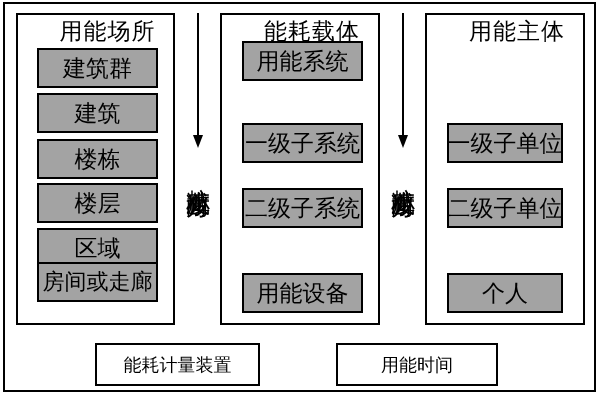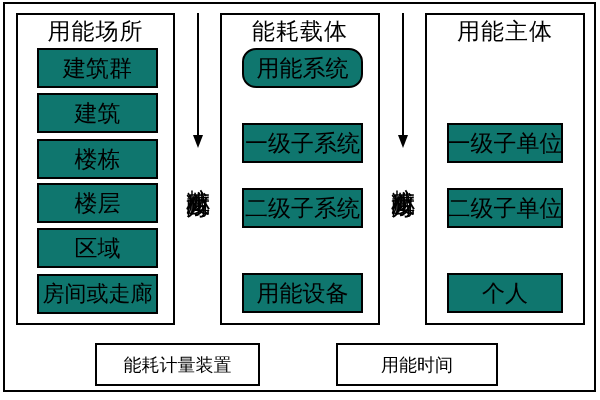--- a/index.html
+++ b/index.html
@@ -30,52 +30,52 @@
     height: 312px;
     border: 2px solid #000;
     box-sizing: border-box;
     background: #ffffff;
   }
   .col-1 { left: 16px;  width: 159px; }
   .col-2 { left: 220px; width: 160px; padding-left: 12px; }
   .col-3 { left: 425px; width: 160px; }
   .col-title {
     position: absolute;
-    left: 0; top: 2px;
+    left: 12px; top: 2px;
     width: 100%;
     height: 28px;
     display: flex;
     align-items: center;
     justify-content: center;
     font-size: 23px;
     letter-spacing: 1px;
     white-space: nowrap;
   }
   .item-box {
     position: absolute;
     height: 40px;
     border: 2px solid #000;
     box-sizing: border-box;
     display: flex;
     align-items: center;
     justify-content: center;
     font-size: 23px;
     white-space: nowrap;
-    background: #0f766e;
+    background: #a3a3a3;
   }
   .col-1 .item-box { left: 19px; width: 121px; }
   .col-2 .item-box { left: 20px; width: 121px; }
   .col-3 .item-box { left: 20px; width: 116px; }
   .c1-i0 { top: 33px; }
   .c1-i1 { top: 78px; }
   .c1-i2 { top: 124px; }
   .c1-i3 { top: 168px; }
   .c1-i4 { top: 213px; }
-  .c1-i5 { top: 259px; font-size: 22px; }
-  .r-i0 { top: 33px; border-radius: 14px; }
+  .c1-i5 { top: 247px; font-size: 22px; }
+  .r-i0 { top: 26px; }
   .r-i1 { top: 108px; }
   .r-i2 { top: 173px; }
   .r-i3 { top: 258px; }
   .arrow-line {
     position: absolute;
     top: 13px;
     width: 2px;
     height: 123px;
     background: #000;
   }

